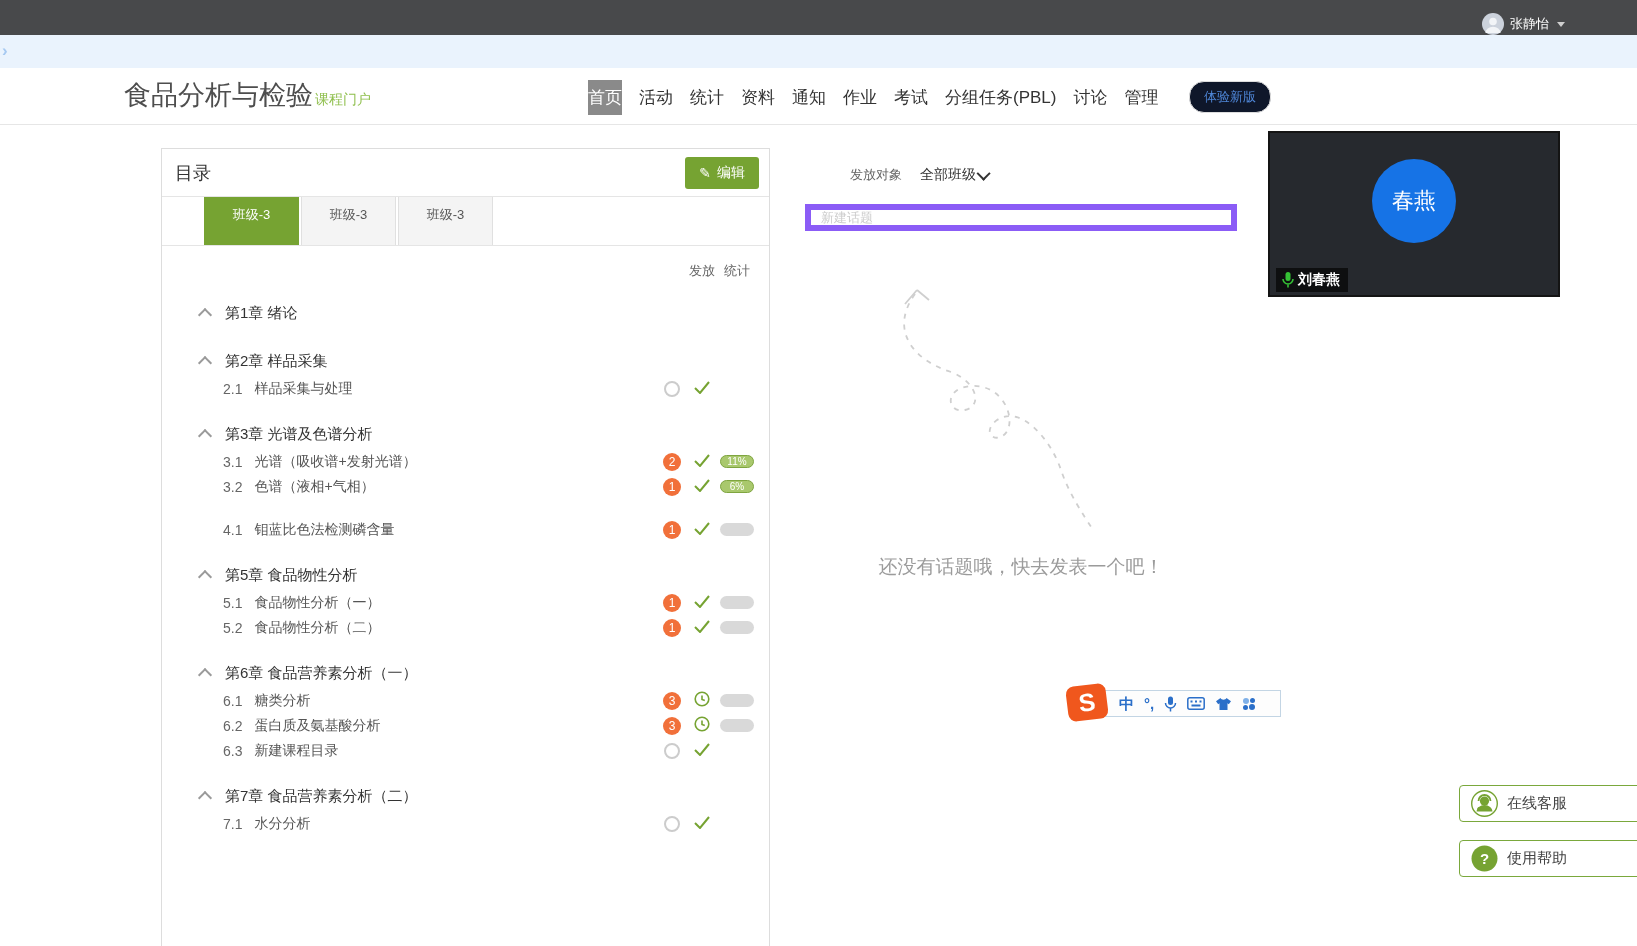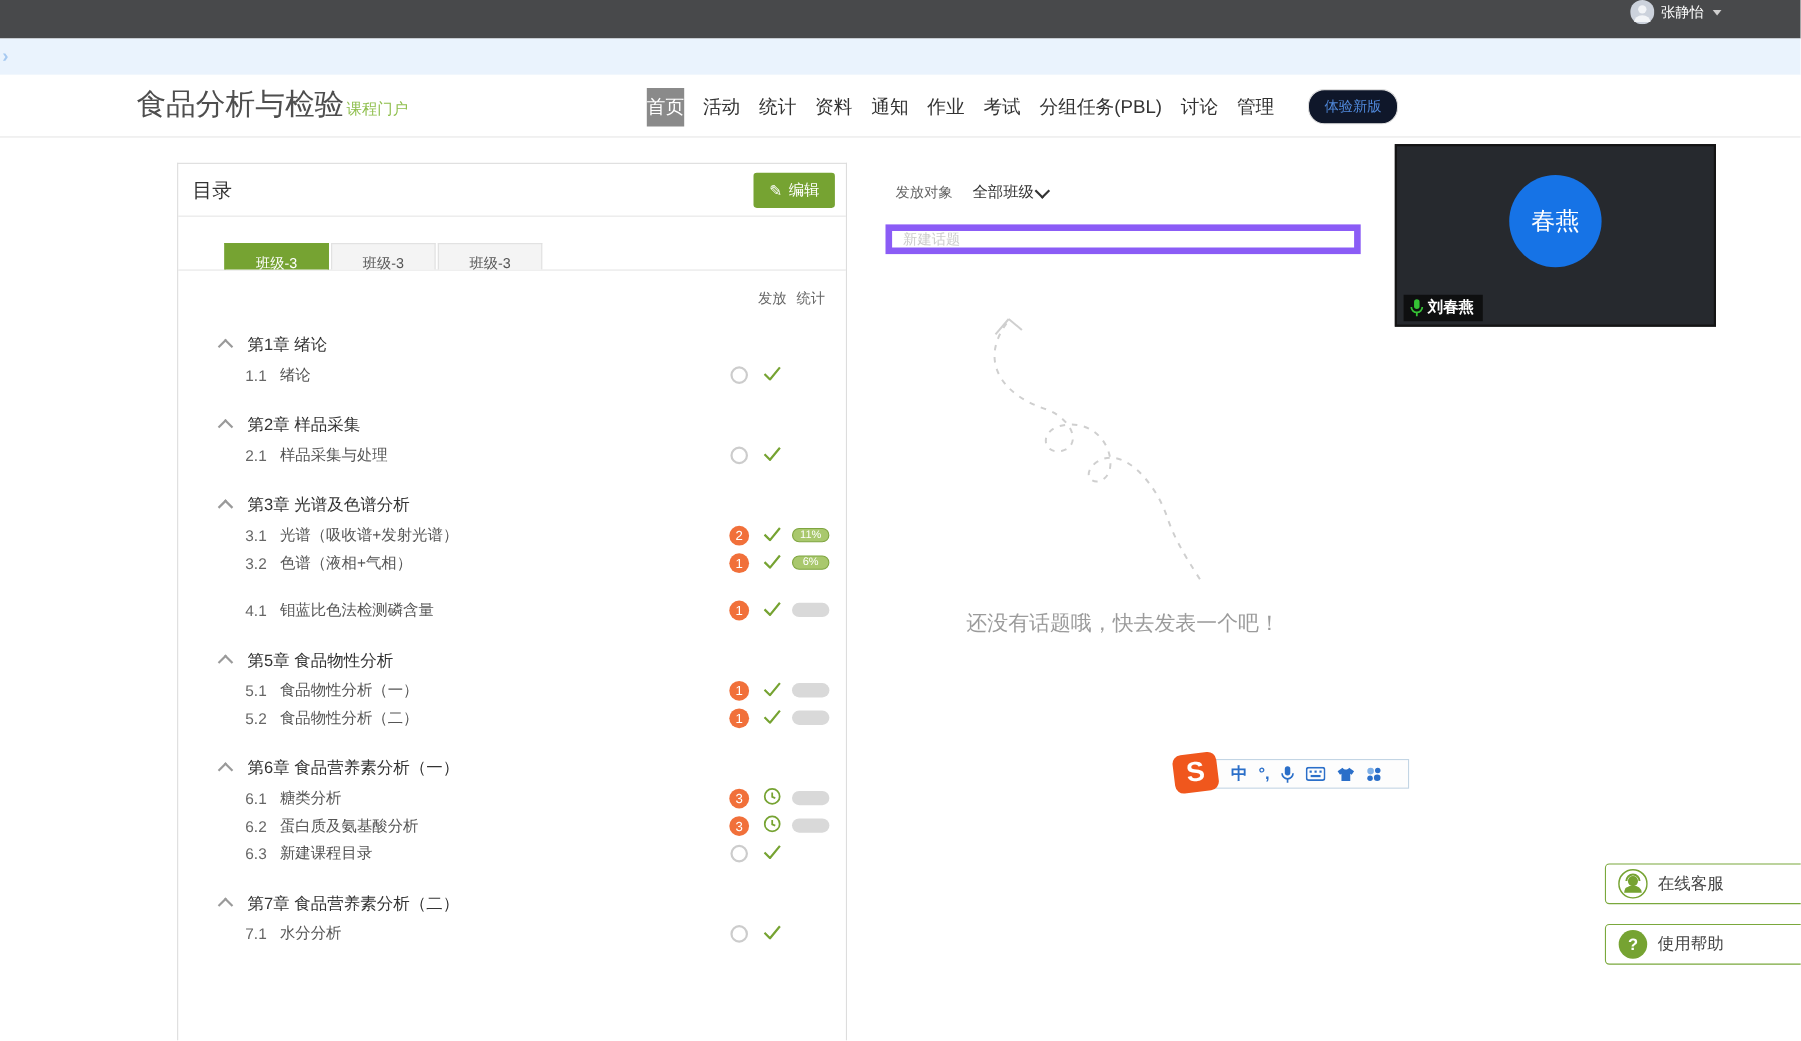--- a/index.html
+++ b/index.html
@@ -2,21 +2,21 @@
 <html><head>
 <meta charset="utf-8">
 <style>
   html,body{margin:0;padding:0;}
   body{
     width:1637px;height:946px;overflow:hidden;position:relative;
     background:#fff;font-family:"Liberation Sans","DejaVu Sans",sans-serif;
   }
   
   .topbar{position:absolute;top:0;left:0;width:1637px;height:35px;background:#48494b;
-    display:flex;align-items:flex-start;justify-content:flex-end;padding-right:72px;box-sizing:border-box;}
+    display:flex;align-items:flex-end;justify-content:flex-end;padding-right:72px;box-sizing:border-box;}
   .user-chip{display:flex;align-items:center;gap:6px;color:#fff;font-size:13px;cursor:pointer;}
   .user-caret{width:0;height:0;border-left:4px solid transparent;border-right:4px solid transparent;border-top:5px solid #cfcfcf;margin-left:2px;}
   
   .subbar{position:absolute;top:35px;left:0;width:1637px;height:33px;background:#eaf3fd;}
   .subbar-chev{position:absolute;left:2px;top:6px;color:#a6c9f1;font-size:17px;font-weight:bold;}
   
   .site-header{position:absolute;top:68px;left:0;width:1637px;height:57px;background:#fff;border-bottom:1px solid #e6e6e6;box-sizing:border-box;}
   .course-title{position:absolute;left:124px;top:9px;font-size:27px;color:#4e4e4e;white-space:nowrap;}
   .course-portal{color:#8fbf4d;font-size:14px;margin-left:2px;}
   .main-nav{position:absolute;left:588px;top:12px;display:flex;gap:17px;align-items:center;font-size:17px;color:#333;}
@@ -24,21 +24,21 @@
   .nav-item.active{background:#8a8a8a;color:#fff;padding:6px 0;}
   .new-version{position:absolute;left:1189px;top:13px;border:1px solid #ddd;border-radius:15px;background:#0f172a;
     color:#4f87d8;font-size:13px;padding:6px 14px;cursor:pointer;white-space:nowrap;}
   
   .toc-card{position:absolute;left:161px;top:148px;width:609px;height:798px;border:1px solid #ddd;border-bottom:none;background:#fff;box-sizing:border-box;}
   .toc-header{height:47px;border-bottom:1px solid #e5e5e5;position:relative;}
   .toc-title{position:absolute;left:13px;top:12px;font-size:18px;color:#333;}
   .edit-btn{position:absolute;right:10px;top:8px;background:#76a332;color:#fff;border:none;border-radius:3px;
     font-size:14px;padding:7px 14px;display:flex;gap:6px;align-items:center;cursor:pointer;font-family:inherit;}
   .toc-tabs{height:48px;border-bottom:1px solid #e5e5e5;padding-left:42px;display:flex;align-items:flex-end;}
-  .tab{width:95px;height:24px;line-height:36px;text-align:center;font-size:13px;background:#f4f4f4;
+  .tab{width:95px;height:49px;line-height:36px;text-align:center;font-size:13px;background:#f4f4f4;
     border:1px solid #e0e0e0;border-bottom:none;color:#555;margin-right:2px;box-sizing:border-box;cursor:pointer;}
   .tab.active{background:#76a332;color:#fff;border-color:#76a332;}
   .col-headers{display:flex;padding:16px 12px 0 0;font-size:13px;color:#666;}
   .col-headers .spacer{flex:1;}
   .cell30{width:30px;text-align:center;}
   .cell40{width:40px;text-align:center;}
   .chapter{margin-top:18px;}
   .chapter-header{display:flex;align-items:center;height:30px;padding-left:38px;cursor:pointer;}
   .caret{width:8px;height:8px;border-left:2px solid #9a9a9a;border-top:2px solid #9a9a9a;
     transform:rotate(45deg);margin-right:15px;margin-top:3px;}
@@ -47,21 +47,21 @@
   .item-no{margin-right:12px;color:#666;}
   .item-title{flex:1;white-space:nowrap;overflow:hidden;}
   .pub-cell,.stat-cell{width:30px;display:flex;justify-content:center;align-items:center;}
   .pill-cell{width:40px;display:flex;justify-content:center;align-items:center;}
   .badge{width:18px;height:18px;border-radius:50%;background:#f1703a;color:#fff;font-size:12px;line-height:18px;text-align:center;display:inline-block;}
   .pub-circle{width:16px;height:16px;border:2px solid #ccc;border-radius:50%;display:inline-block;box-sizing:border-box;}
   .pill{width:34px;height:13px;border-radius:7px;font-size:10px;line-height:12px;text-align:center;color:#fff;box-sizing:border-box;display:inline-block;}
   .pill.green{background:#a9c86d;border:1px solid #7fa540;}
   .pill.gray{background:#d9d9d9;}
   
-  .publish-row{position:absolute;left:814px;top:166px;display:flex;align-items:center;}
+  .publish-row{position:absolute;left:850px;top:166px;display:flex;align-items:center;}
   .publish-label{font-size:13px;color:#666;margin-right:18px;}
   .publish-value{font-size:14px;color:#333;cursor:pointer;display:flex;align-items:center;gap:4px;}
   .dd-chev{width:8px;height:8px;border-left:2px solid #333;border-bottom:2px solid #333;transform:rotate(-45deg) translateY(-2px);}
   .topic-input{position:absolute;left:805px;top:204px;width:432px;height:27px;border:6px solid #8b5cf6;
     box-sizing:border-box;padding:0 10px;font-size:13px;color:#333;outline:none;font-family:inherit;}
   .topic-input::placeholder{color:#ccc;}
   .doodle{position:absolute;left:855px;top:272px;}
   .empty-msg{position:absolute;left:805px;top:554px;width:432px;text-align:center;font-size:19px;color:#9b9b9b;}
   
   .video-panel{position:absolute;left:1268px;top:131px;width:292px;height:166px;background:#26292e;
@@ -138,33 +138,20 @@
     <span class="cell30"></span>
     <span class="cell30">发放</span>
     <span class="cell40">统计</span>
   </div>
   <div class="chapter-list">
       <div class="chapter">
         <div class="chapter-header">
           <span class="caret"></span>
           <span class="ch-title">第1章 绪论</span>
         </div>
-        <div class="item-row">
-          <span class="item-no">1.1</span>
-          <span class="item-title">绪论</span>
-          <span class="pub-cell">
-            <span class="pub-circle"></span>
-          </span>
-          <span class="stat-cell">
-            <span><svg width="16" height="13" viewBox="0 0 16 13">
-                <polyline points="1,7 6,12 15,1" fill="none" stroke="#76a332" stroke-width="2"></polyline>
-              </svg></span>
-          </span>
-          <span class="pill-cell"></span>
-        </div>
       </div>
       <div class="chapter">
         <div class="chapter-header">
           <span class="caret"></span>
           <span class="ch-title">第2章 样品采集</span>
         </div>
         <div class="item-row">
           <span class="item-no">2.1</span>
           <span class="item-title">样品采集与处理</span>
           <span class="pub-cell">

